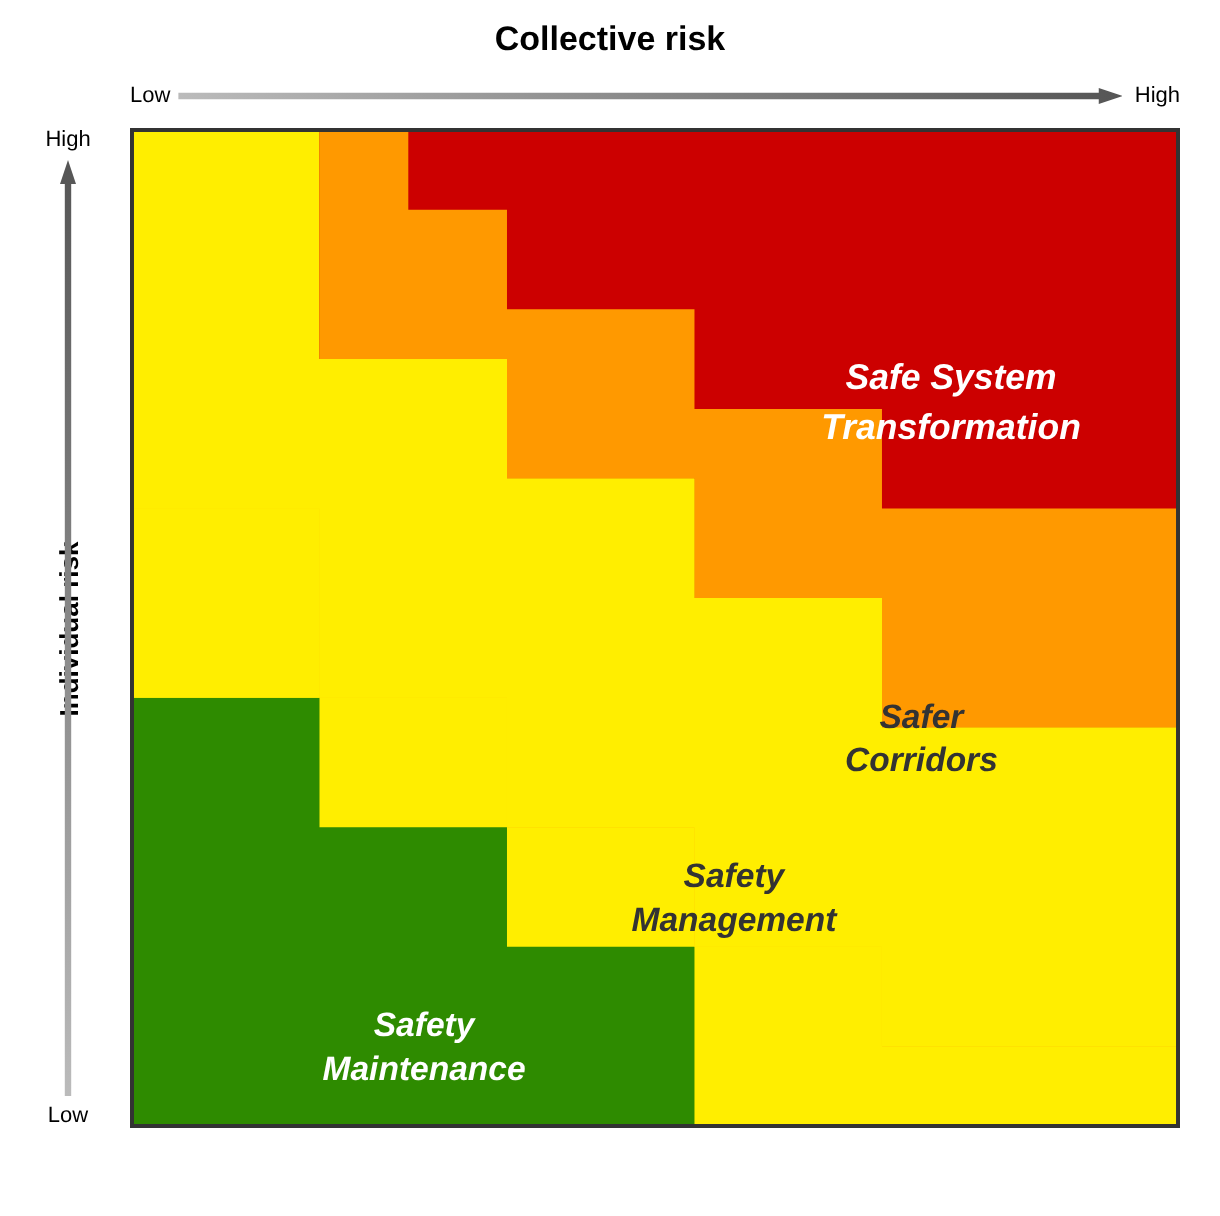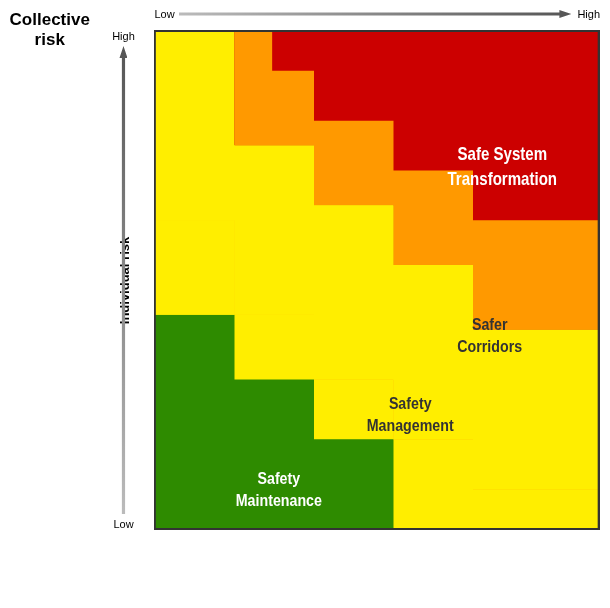--- a/index.html
+++ b/index.html
@@ -8,21 +8,22 @@
       height: 608px;
       background: #fff;
       font-family: Arial, sans-serif;
       overflow: hidden;
     }
     .page-container {
       width: 610px;
       height: 608px;
       position: relative;
       display: flex;
-      flex-direction: row;
+      flex-direction: column;
+      align-items: center;
     }
 
     
     .chart-title {
       font-size: 17px;
       font-weight: bold;
       margin-top: 10px;
       margin-bottom: 4px;
       text-align: center;
     }
@@ -115,20 +116,21 @@
 
     
     .matrix {
       position: absolute;
       top: 30px;
       left: 45px;
       right: 10px;
       bottom: 30px;
       border: 1.5px solid #333;
       overflow: hidden;
+      font-style: italic;
     }
 
     
     .matrix svg {
       position: absolute;
       top: 0; left: 0;
       width: 100%; height: 100%;
     }
   </style>
 </head>

